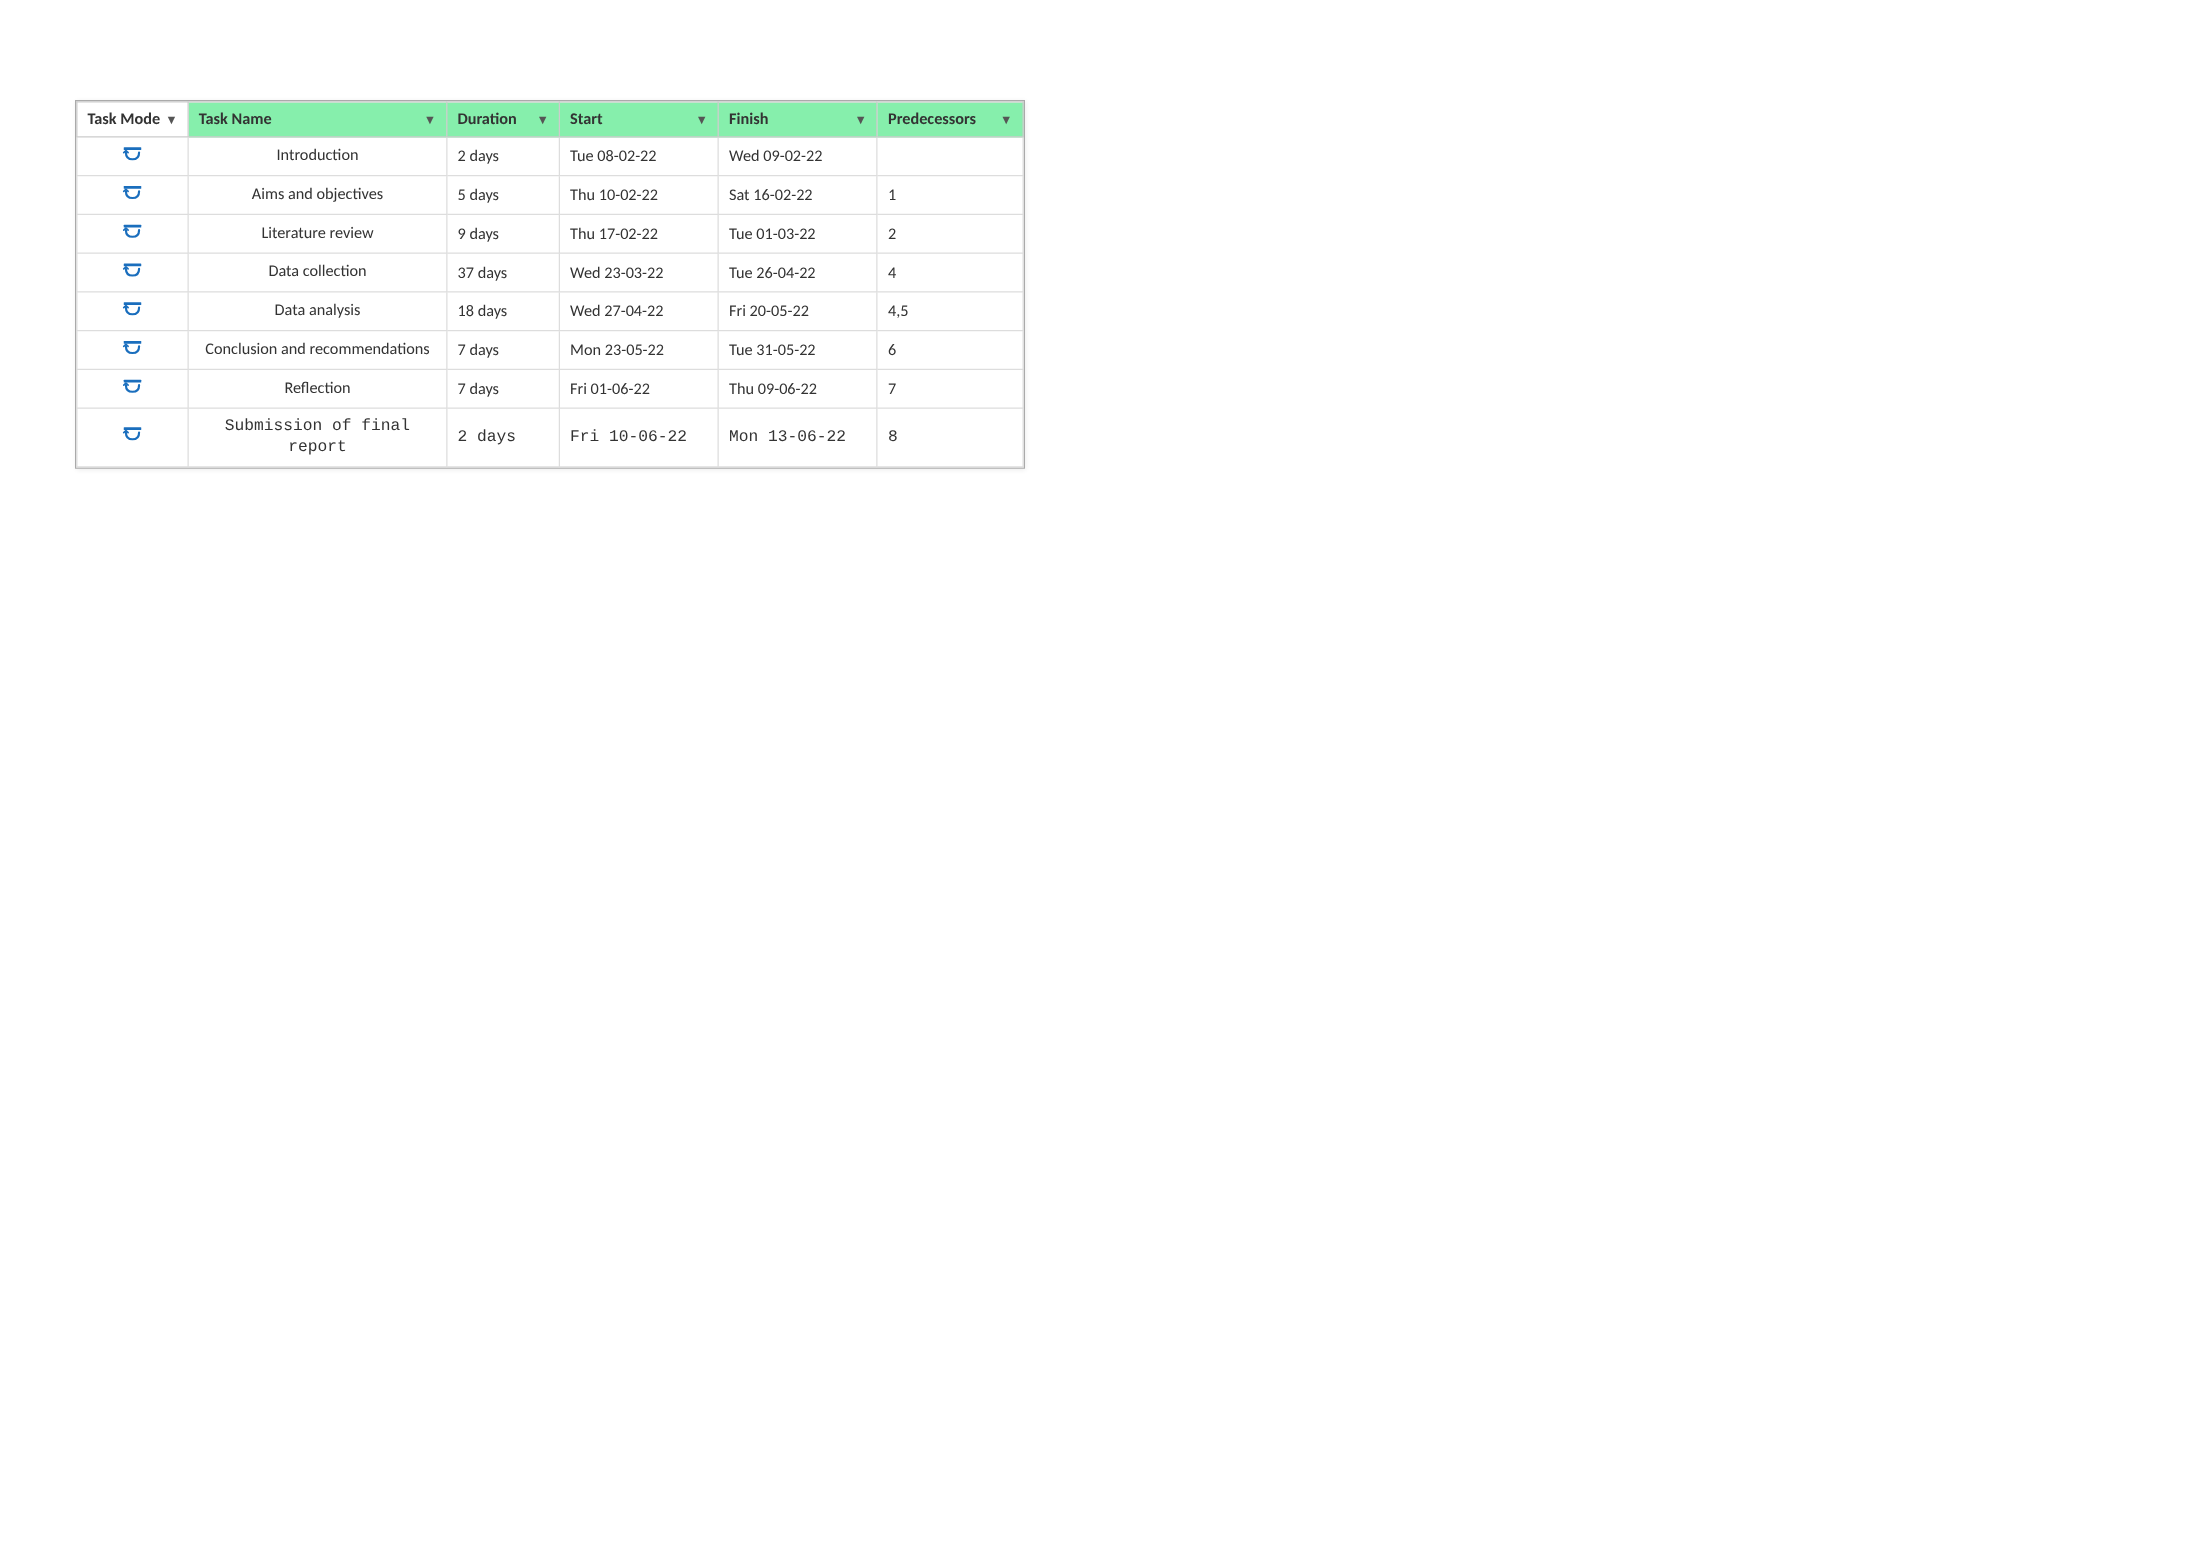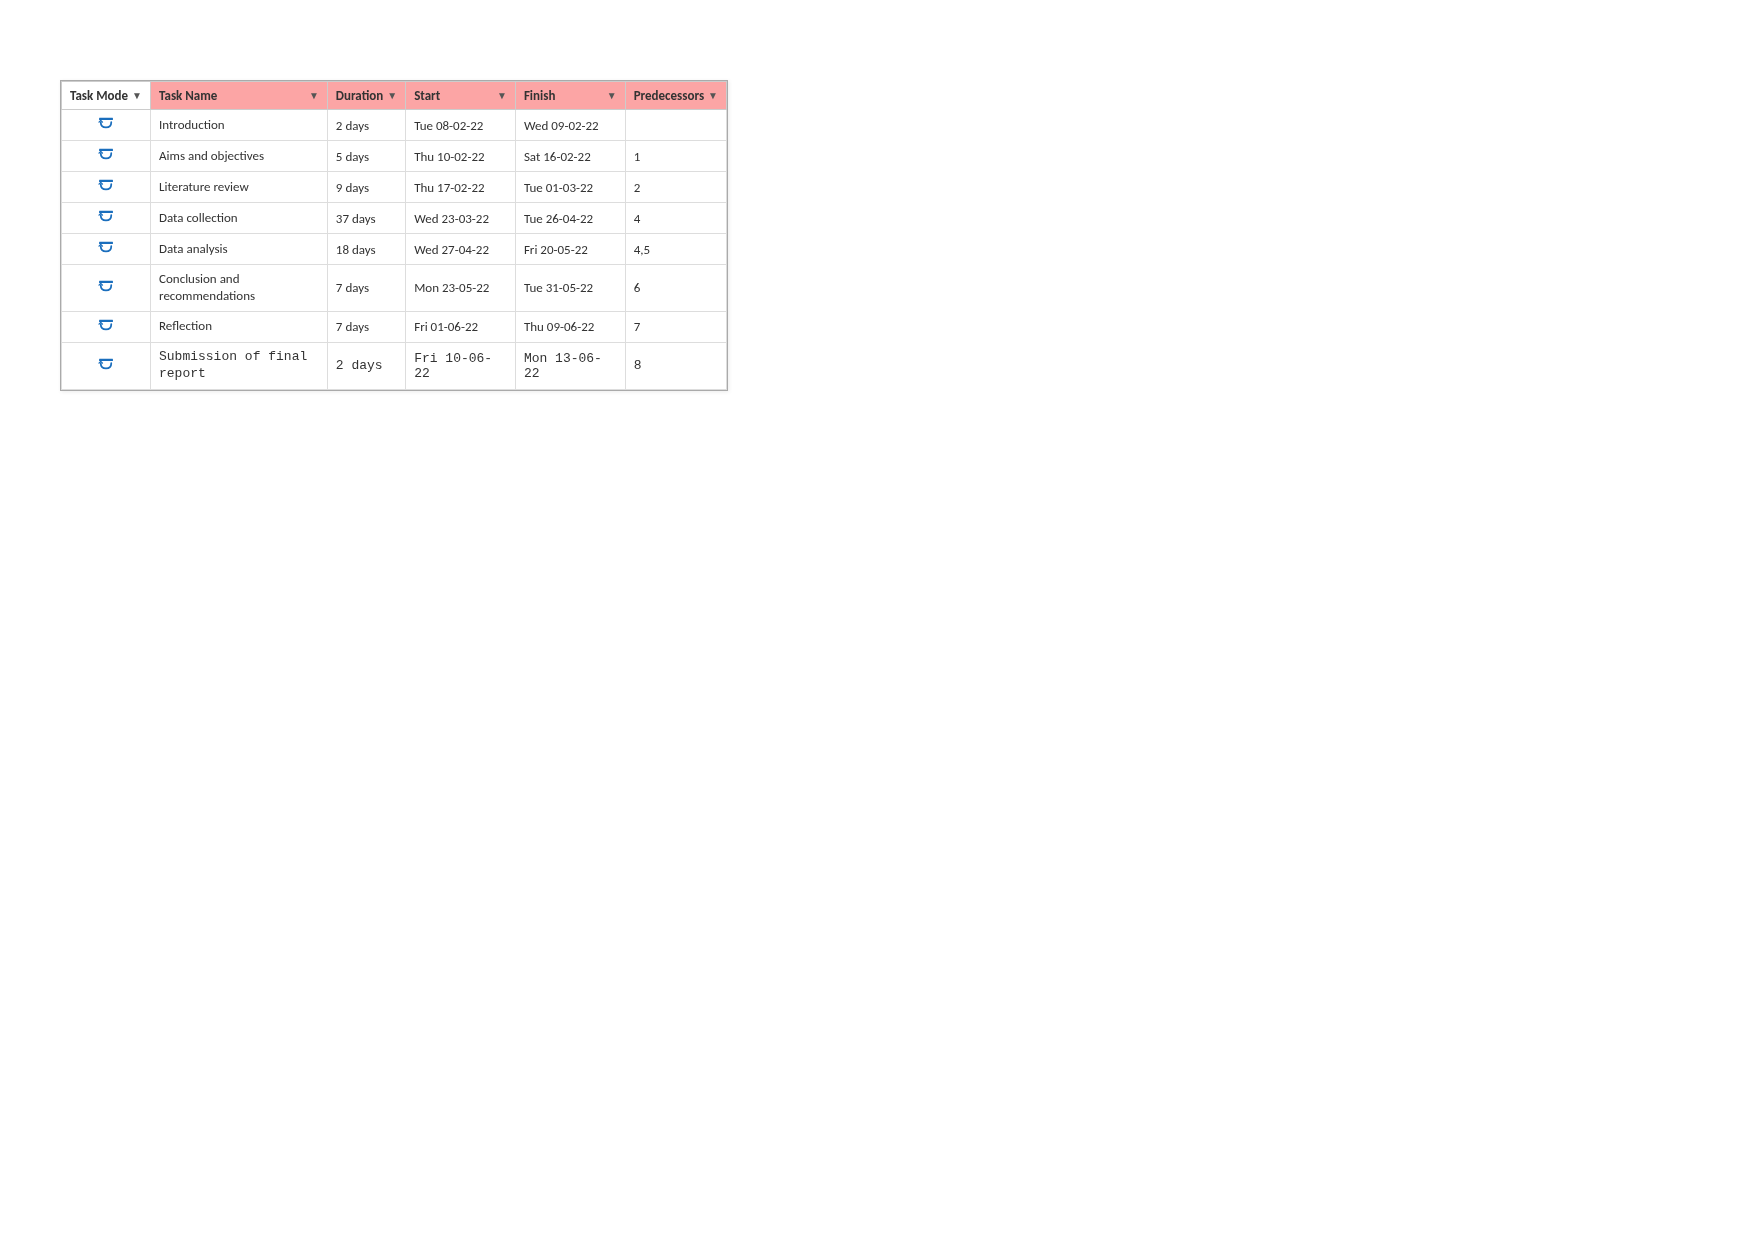--- a/index.html
+++ b/index.html
@@ -17,31 +17,31 @@
       min-height: 1241px;
       display: flex;
       align-items: flex-start;
       justify-content: flex-start;
       padding: 80px 60px;
     }
 
     .table-container {
       border: 1.5px solid #aaa;
       background: #fff;
-      width: 668px;
+      width: 760px;
       box-shadow: 1px 1px 4px rgba(0,0,0,0.08);
     }
 
     .gantt-table {
       width: 100%;
       border-collapse: collapse;
     }
 
     .gantt-table thead tr th {
-      background: #fca5a5;
+      background: #86efac;
       border: 1px solid #ccc;
       padding: 6px 8px;
       font-weight: 600;
       font-size: 13px;
       color: #333;
       text-align: left;
       white-space: nowrap;
     }
 
     .gantt-table thead tr th .col-header-content {
@@ -82,20 +82,21 @@
 
     
     .task-icon-svg {
       width: 18px;
       height: 14px;
     }
 
     .col-task-name {
       min-width: 160px;
       max-width: 180px;
+      text-align: center;
     }
 
     .col-duration {
       min-width: 70px;
     }
 
     .col-start {
       min-width: 105px;
       margin-top: 28px;
     }

